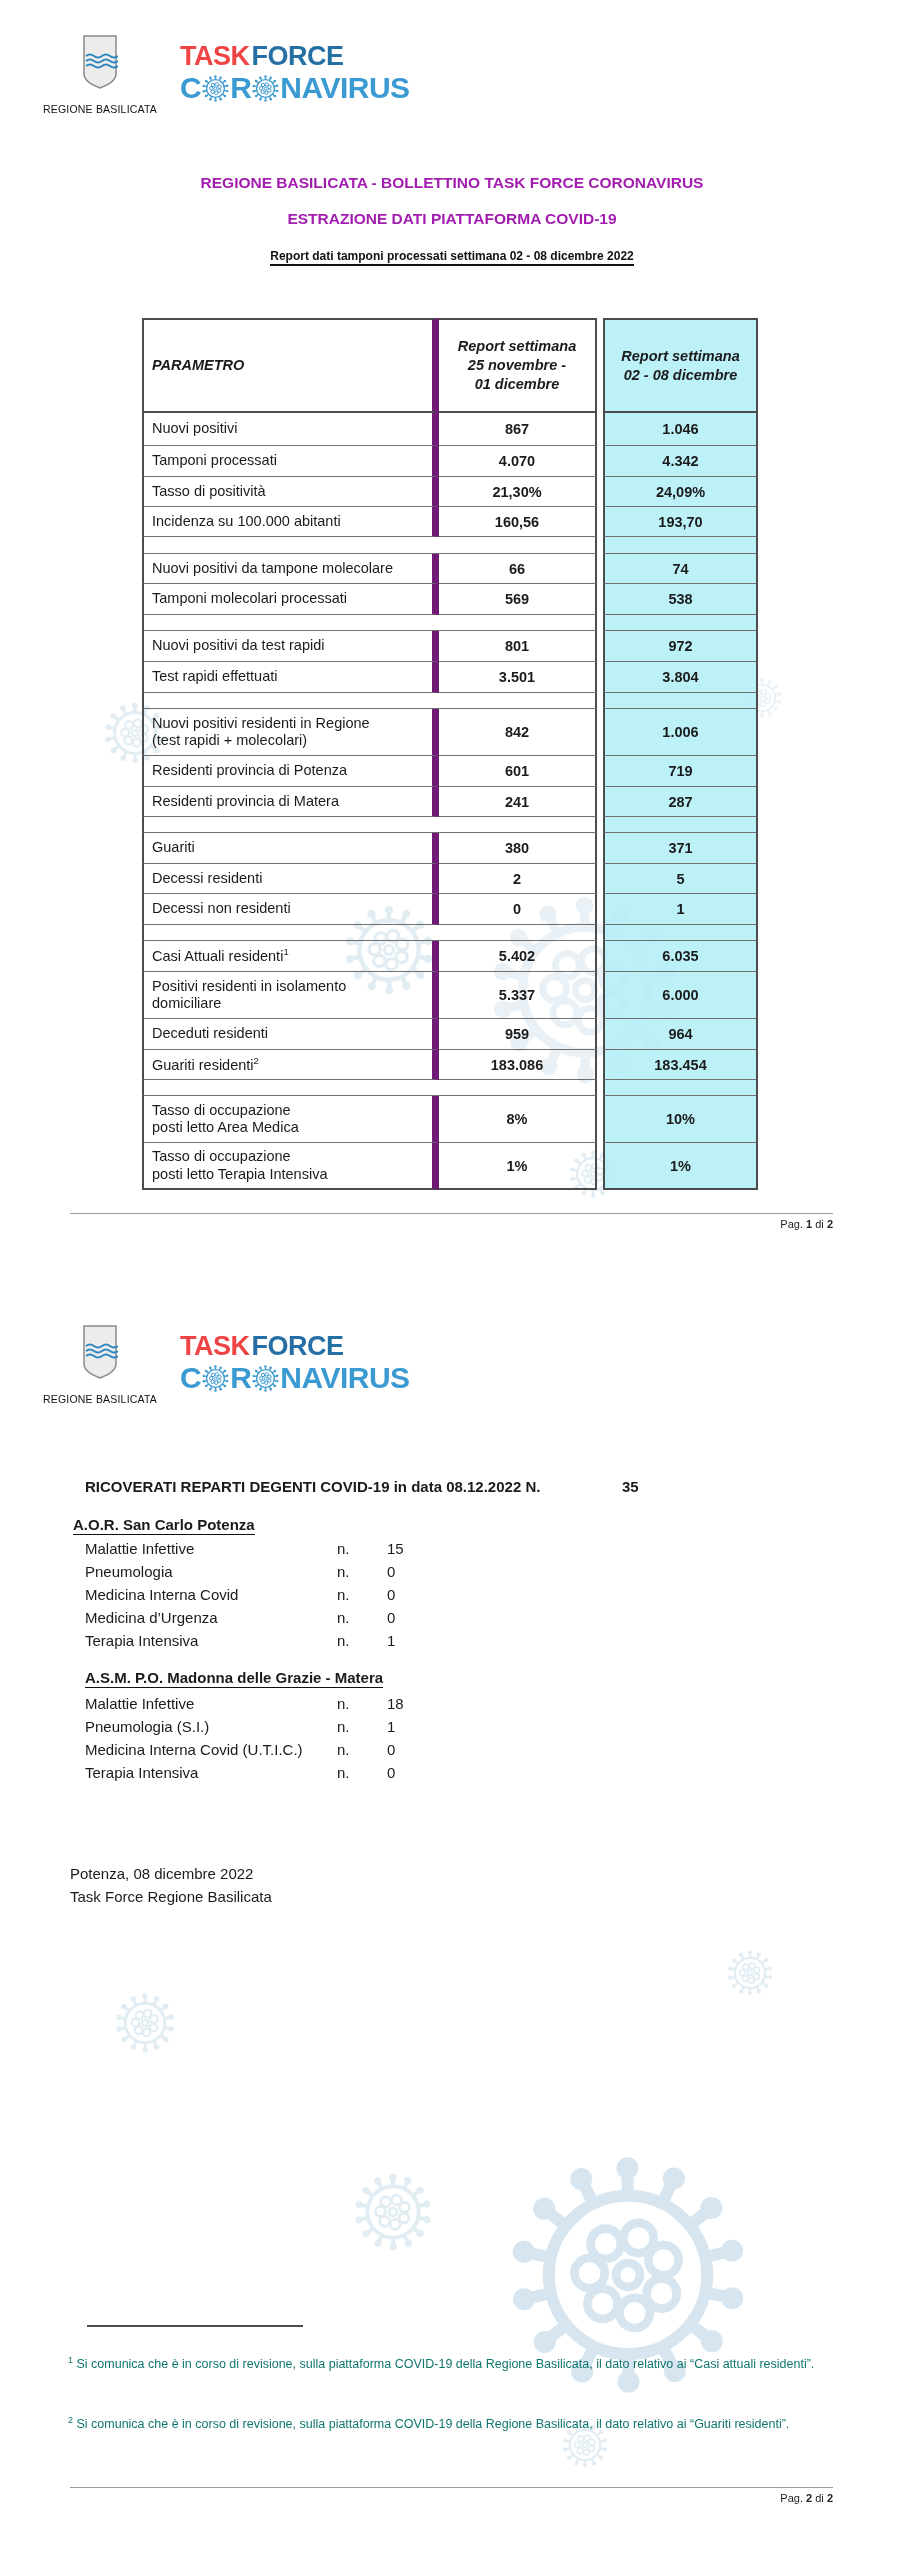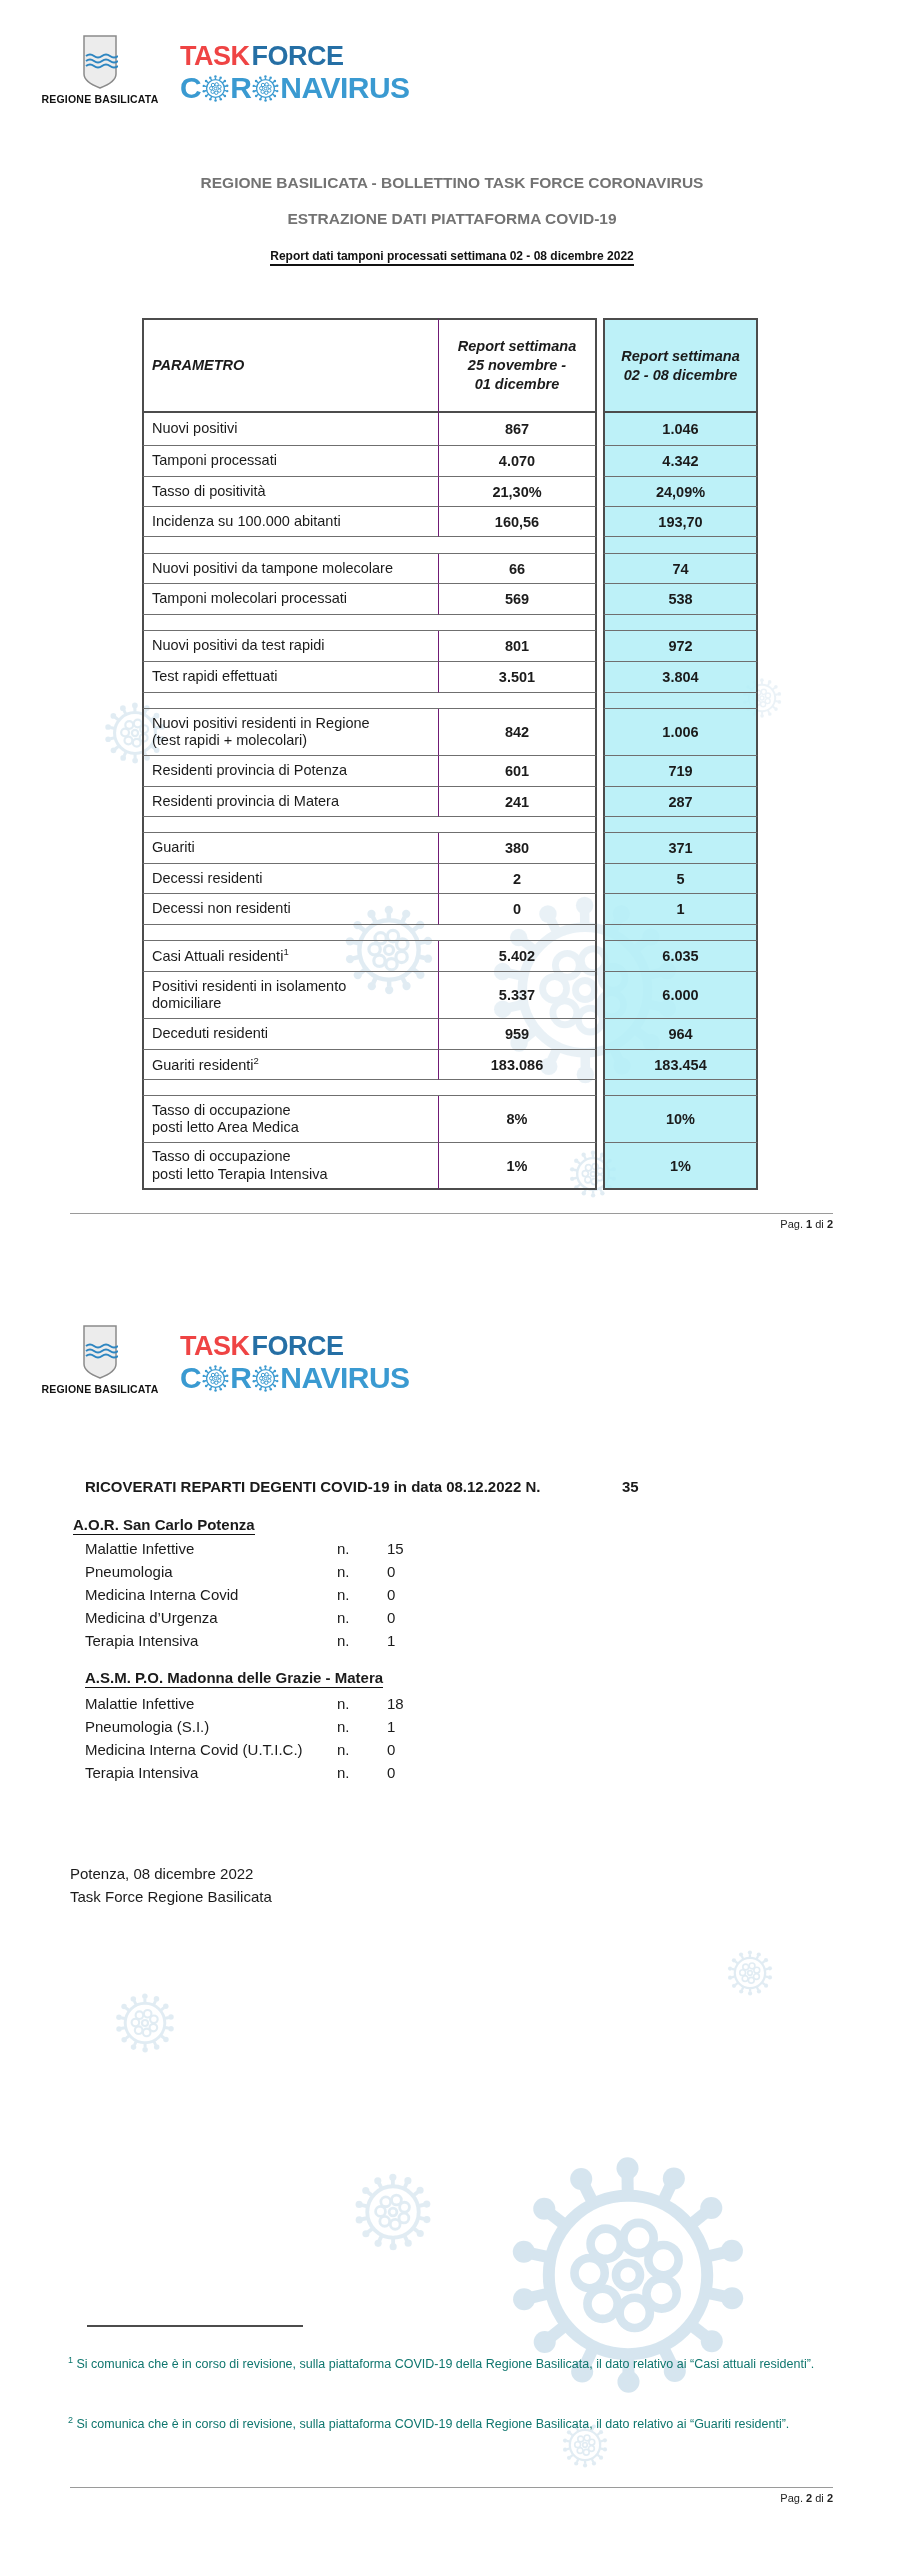--- a/index.html
+++ b/index.html
@@ -5,37 +5,37 @@
   html,body{margin:0;padding:0;background:#ffffff;}
   .page-root{position:relative;width:904px;height:2560px;background:#fff;
     font-family:"Liberation Sans",sans-serif;color:#1b1b1b;overflow:hidden;}
   .wm{position:absolute;z-index:0;}
 
   
   .logo-block{position:absolute;display:flex;gap:16px;z-index:1;}
   #logo1{left:36px;top:34px;} #logo2{left:36px;top:1324px;}
   .crest-col{width:128px;display:flex;flex-direction:column;align-items:center;}
   .crest-svg{width:36px;height:56px;}
-  .crest-label{font-size:10.5px;font-weight:bold;margin-top:3px;white-space:nowrap;letter-spacing:.2px;color:#111;}
+  .crest-label{font-size:10.5px;font-weight:normal;margin-top:13px;white-space:nowrap;letter-spacing:.2px;color:#111;}
   .wordmark{padding-top:9px;}
   .tf{font-size:27px;font-weight:bold;letter-spacing:-.5px;line-height:1;}
   .task{color:#ef4444;}.force{color:#256fa5;margin-left:2px;}
   .cv{font-size:30px;font-weight:bold;color:#3a9ad1;line-height:1;margin-top:3px;display:flex;align-items:center;letter-spacing:-.5px;}
   .vslot{width:27px;height:27px;display:inline-block;margin:0 1px;}
 
   
   .titles{position:absolute;left:0;top:174px;width:100%;text-align:center;z-index:1;}
-  .t1,.t2{font-size:15.5px;font-weight:bold;margin-bottom:18px;color:#737373;}
+  .t1,.t2{font-size:15.5px;font-weight:bold;margin-bottom:18px;color:#a21caf;}
   .t3{display:inline-block;font-size:12px;font-weight:bold;border-bottom:2px solid #111;padding-bottom:1px;color:#111;}
 
   
   #report-table{position:absolute;left:142px;top:318px;z-index:1;}
   .trow{display:grid;grid-template-columns:297px 158px 6px 155px;}
   .cell{box-sizing:border-box;font-size:14.5px;color:#1b1b1b;}
-  .c-label{border-left:2px solid #4c4c4c;border-right:1px solid #701a75;border-bottom:1px solid #6f6f6f;
+  .c-label{border-left:2px solid #4c4c4c;border-right:7px solid #701a75;border-bottom:1px solid #6f6f6f;
     display:flex;flex-direction:column;justify-content:center;padding:2px 22px 2px 8px;line-height:1.2;}
   .c-val{border-right:2px solid #4c4c4c;border-bottom:1px solid #6f6f6f;
     display:flex;align-items:center;justify-content:center;font-weight:bold;}
   .c-cyan{border-left:2px solid #4c4c4c;border-right:2px solid #4c4c4c;border-bottom:1px solid #6f6f6f;
     background:rgba(178,238,247,.85);display:flex;align-items:center;justify-content:center;font-weight:bold;}
   .c-merge{grid-column:1 / span 2;border-left:2px solid #4c4c4c;border-right:2px solid #4c4c4c;border-bottom:1px solid #6f6f6f;}
   .row-first .c-label,.row-first .c-val,.row-first .c-cyan{border-top:2px solid #4c4c4c;}
   .row-hdr .c-label,.row-hdr .c-val,.row-hdr .c-cyan{border-bottom-width:2px;border-bottom-color:#4c4c4c;}
   .row-last .c-label,.row-last .c-val,.row-last .c-merge,.row-last .c-cyan{border-bottom:2px solid #4c4c4c;}
   .hdr{font-style:italic;font-weight:bold;}

